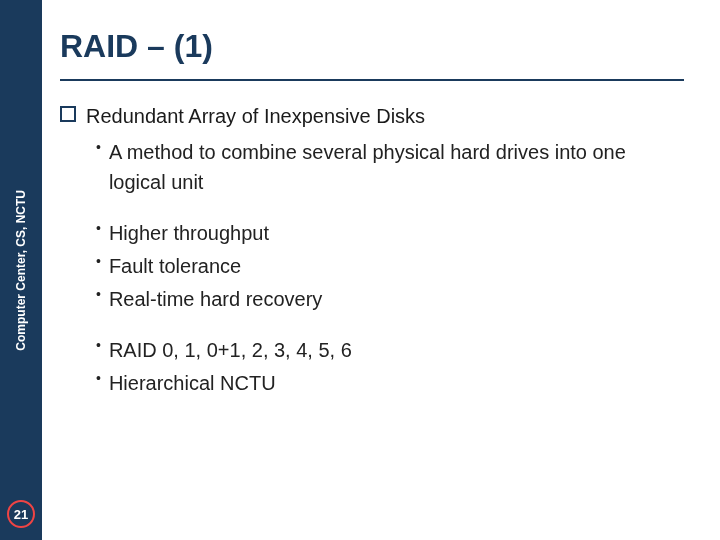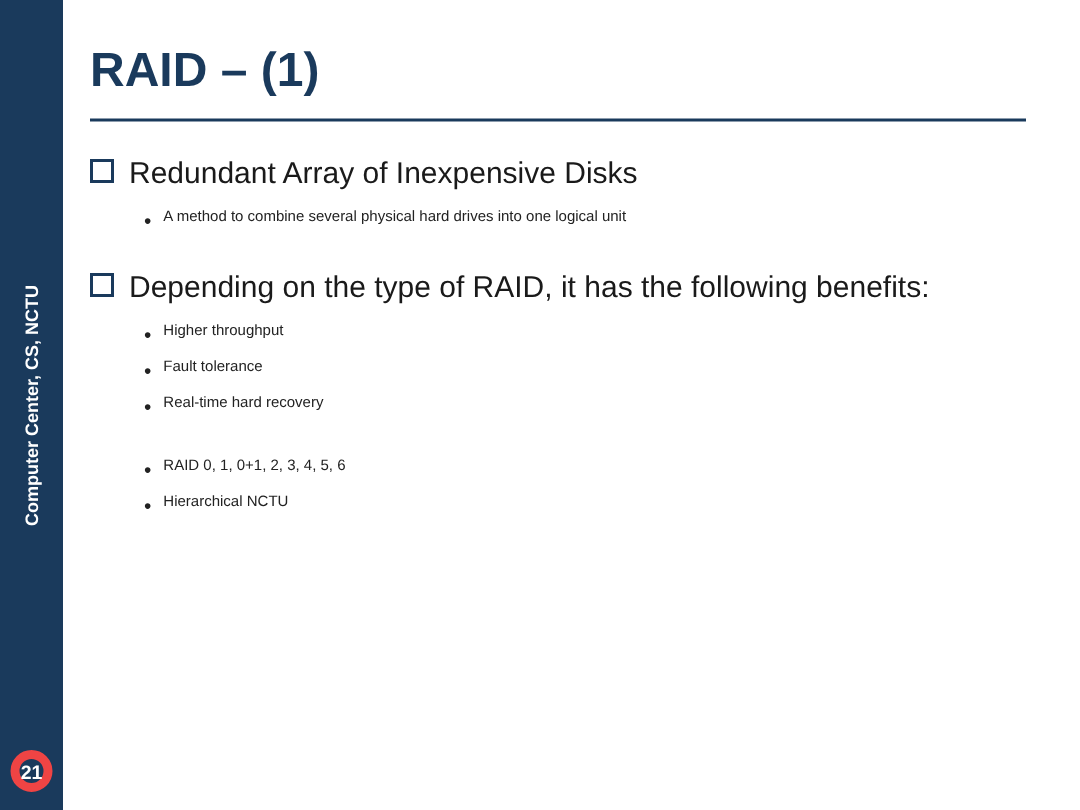--- a/index.html
+++ b/index.html
@@ -43,21 +43,21 @@
     .page-number {
       position: absolute;
       bottom: 12px;
       color: #ffffff;
       font-size: 13px;
       font-weight: bold;
       background: #1a3a5c;
       width: 28px;
       height: 28px;
       border-radius: 50%;
-      border: 6px solid #ef4444;
+      border: 2px solid #ef4444;
       display: flex;
       align-items: center;
       justify-content: center;
     }
 
     .main-content {
       flex: 1;
       padding: 28px 36px 20px 18px;
       display: flex;
       flex-direction: column;
@@ -104,21 +104,21 @@
       color: #1a1a1a;
       line-height: 1.3;
     }
 
     .bullet-list {
       margin-left: 36px;
       list-style: none;
     }
 
     .bullet-list li {
-      font-size: 10px;
+      font-size: 20px;
       color: #222222;
       line-height: 1.5;
       margin-bottom: 3px;
       display: flex;
       align-items: flex-start;
     }
 
     .bullet-list li::before {
       content: "•";
       margin-right: 8px;
@@ -144,24 +144,20 @@
       <span class="section-title">Redundant Array of Inexpensive Disks</span>
     </div>
     <ul class="bullet-list">
       <li>
         <span>A method to combine several physical hard drives into one logical unit</span>
       </li>
     </ul>
   </div>
 
   <div class="section">
-    <div class="section-header">
-      <span class="checkbox"></span>
-      <span class="section-title">Depending on the type of RAID, it has the following benefits:</span>
-    </div>
     <ul class="bullet-list">
       <li>
         <span>Higher throughput</span>
       </li>
       <li>
         <span>Fault tolerance</span>
       </li>
       <li>
         <span>Real-time hard recovery</span>
       </li>

